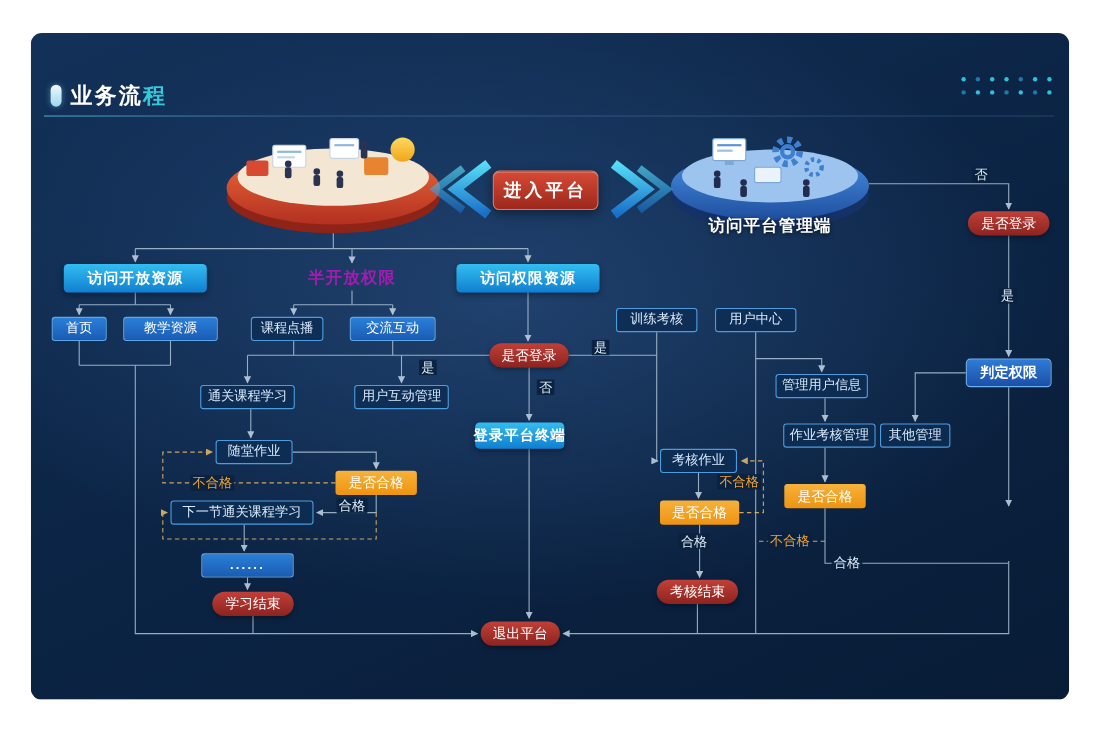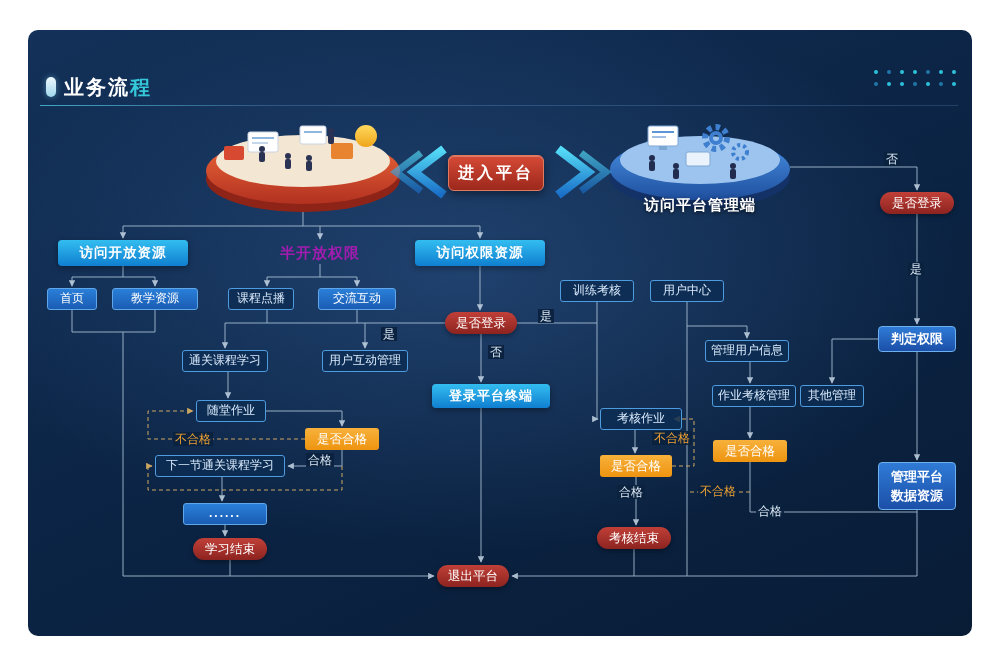--- a/index.html
+++ b/index.html
@@ -224,36 +224,35 @@
   <div class="node n-cyan" style="left:415px;top:240px;width:130px;height:26px;">访问权限资源</div>
   <div class="node n-blue" style="left:47px;top:288px;width:50px;height:22px;">首页</div>
   <div class="node n-blue" style="left:112px;top:288px;width:86px;height:22px;">教学资源</div>
   <div class="node n-outline" style="left:228px;top:288px;width:66px;height:22px;">课程点播</div>
   <div class="node n-blue" style="left:318px;top:288px;width:78px;height:22px;">交流互动</div>
   <div class="node n-outline" style="left:560px;top:280px;width:74px;height:22px;">训练考核</div>
   <div class="node n-outline" style="left:650px;top:280px;width:74px;height:22px;">用户中心</div>
   <div class="node n-red" style="left:445px;top:312px;width:72px;height:22px;">是否登录</div>
   <div class="node n-outline" style="left:182px;top:350px;width:86px;height:22px;">通关课程学习</div>
   <div class="node n-outline" style="left:322px;top:350px;width:86px;height:22px;">用户互动管理</div>
-  <div class="node n-cyan" style="left:432px;top:384px;width:118px;height:24px;font-size:13px;">登录平台终端</div>
+  <div class="node n-cyan" style="left:432px;top:384px;width:81px;height:24px;font-size:13px;">登录平台终端</div>
   <div class="node n-outline" style="left:196px;top:400px;width:70px;height:22px;">随堂作业</div>
   <div class="node n-orange" style="left:305px;top:428px;width:74px;height:22px;">是否合格</div>
   <div class="node n-outline" style="left:155px;top:455px;width:130px;height:22px;">下一节通关课程学习</div>
   <div class="node n-blue" style="left:183px;top:503px;width:84px;height:22px;letter-spacing:2px;font-weight:bold;">......</div>
   <div class="node n-red" style="left:193px;top:538px;width:74px;height:22px;">学习结束</div>
-  <div class="node n-outline" style="left:600px;top:408px;width:82px;height:22px;">考核作业</div>
+  <div class="node n-outline" style="left:600px;top:408px;width:70px;height:22px;">考核作业</div>
   <div class="node n-orange" style="left:600px;top:455px;width:72px;height:22px;">是否合格</div>
   <div class="node n-red" style="left:597px;top:527px;width:74px;height:22px;">考核结束</div>
   <div class="node n-outline" style="left:705px;top:340px;width:84px;height:22px;">管理用户信息</div>
   <div class="node n-outline" style="left:712px;top:385px;width:84px;height:22px;">作业考核管理</div>
   <div class="node n-outline" style="left:800px;top:385px;width:64px;height:22px;">其他管理</div>
   <div class="node n-orange" style="left:713px;top:440px;width:74px;height:22px;">是否合格</div>
   <div class="node n-red" style="left:880px;top:192px;width:74px;height:22px;">是否登录</div>
   <div class="node n-bigblue" style="left:878px;top:326px;width:78px;height:26px;">判定权限</div>
-  <div class="node n-bigblue" style="left:878px;top:462px;width:78px;height:48px;">管理平台数据资源</div>
   <div class="node n-red" style="left:437px;top:565px;width:72px;height:22px;">退出平台</div>
 
   <span class="elbl" style="left:538px;top:309px;">是</span>
   <span class="elbl" style="left:381px;top:327px;">是</span>
   <span class="elbl" style="left:488px;top:345px;">否</span>
   <span class="elbl" style="left:908px;top:262px;">是</span>
   <span class="elbl" style="left:884px;top:152px;">否</span>
   <span class="elbl fail" style="left:173px;top:432px;">不合格</span>
   <span class="elbl" style="left:306px;top:453px;">合格</span>
   <span class="elbl fail" style="left:652px;top:431px;">不合格</span>

